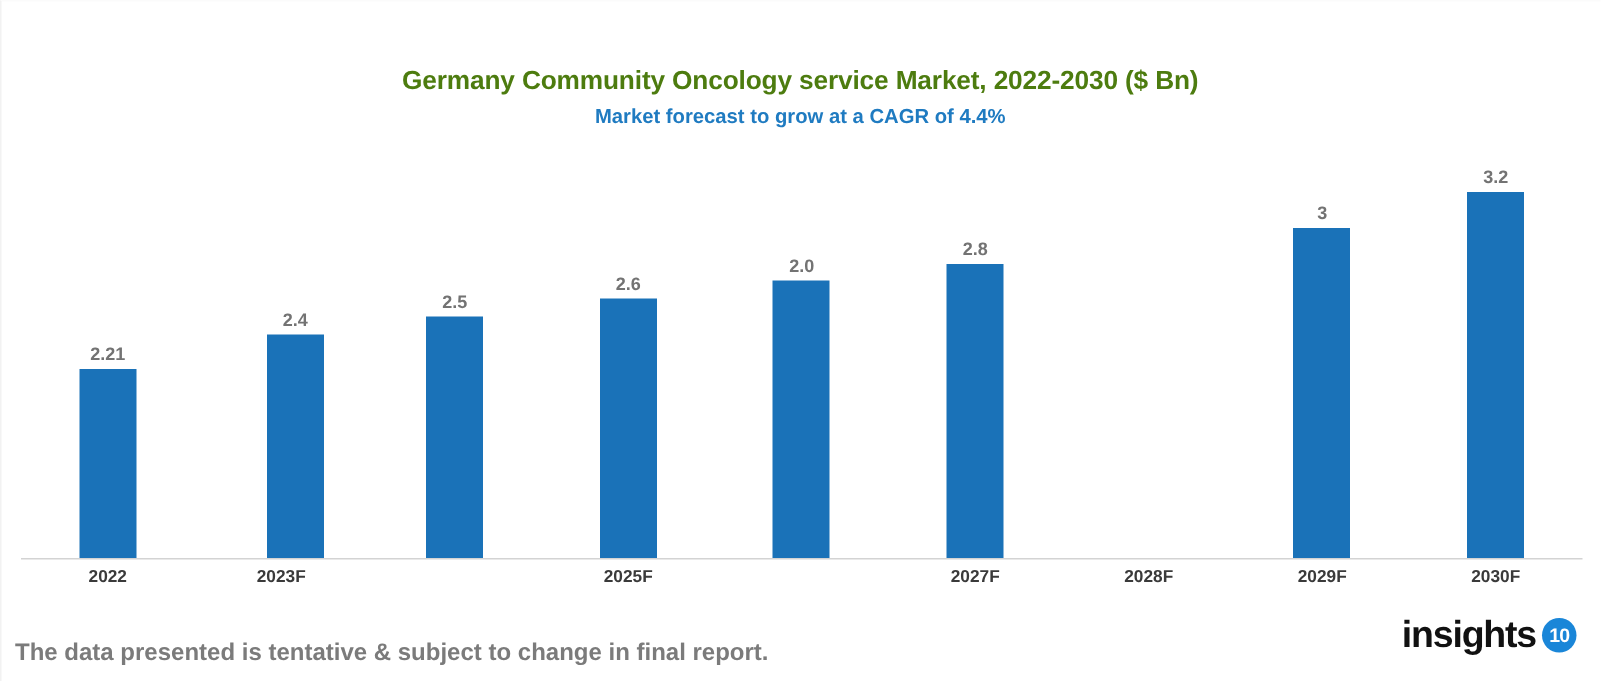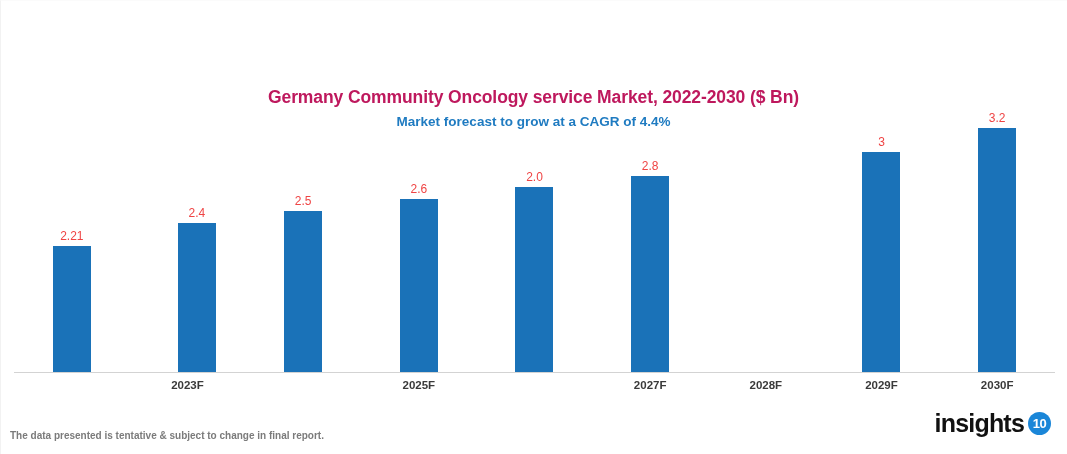--- a/index.html
+++ b/index.html
@@ -90,22 +90,22 @@
     transform: translateX(-50%);
     width: 38px;
     display: flex;
     flex-direction: column;
     justify-content: flex-end;
     align-items: center;
     height: 262px;
   }
   .bar-value {
     font-size: 12px;
-    font-weight: normal;
-    color: #ef4444;
+    font-weight: bold;
+    color: #737373;
     line-height: 14px;
     margin-bottom: 3px;
     white-space: nowrap;
   }
   .bar-rect {
     width: 38px;
     background: #1a72b8;
   }
 
   
@@ -126,21 +126,21 @@
     color: #3a3a3a;
     line-height: 20px;
     white-space: nowrap;
   }
 
   
   #disclaimer {
     position: absolute;
     left: 10px;
     top: 429px;
-    font-size: 10px;
+    font-size: 16px;
     font-weight: bold;
     color: #7b7b7b;
     line-height: 14px;
     white-space: nowrap;
   }
 
   #logo {
     position: absolute;
     right: 16px;
     top: 408px;
@@ -172,21 +172,21 @@
   }
 </style>
 </head>
 <body>
 
 <div id="figure">
 
   <div id="frame-edge"></div>
 
   <div id="title-block">
-    <div id="chart-title" style="color: #be185d; margin-top: 44px;">Germany Community Oncology service Market, 2022-2030 ($ Bn)</div>
+    <div id="chart-title" style="color: #4d7c0f;">Germany Community Oncology service Market, 2022-2030 ($ Bn)</div>
     <div id="chart-subtitle" style="color: rgb(31, 123, 193);">Market forecast to grow at a CAGR of 4.4%</div>
   </div>
 
   <div id="plot-area">
       <div class="bar-slot" style="left: 0px; width: 115.667px;">
         <div class="bar-wrap">
           <div class="bar-value">2.21</div>
           <div class="bar-rect" style="height: 126.236px; background: rgb(26, 114, 184);"></div>
         </div>
       </div>
@@ -230,20 +230,21 @@
         <div class="bar-wrap">
           <div class="bar-value">3.2</div>
           <div class="bar-rect" style="height: 244.136px; background: rgb(26, 114, 184);"></div>
         </div>
       </div>
     </div>
 
   <div id="baseline" style="background: rgb(211, 211, 211);"></div>
 
   <div id="category-axis">
+      <div class="cat-slot" style="left: 0px; width: 115.667px;">2022</div>
       <div class="cat-slot" style="left: 115.667px; width: 115.667px;">2023F</div>
       <div class="cat-slot" style="left: 347px; width: 115.667px;">2025F</div>
       <div class="cat-slot" style="left: 578.333px; width: 115.667px;">2027F</div>
       <div class="cat-slot" style="left: 694px; width: 115.667px;">2028F</div>
       <div class="cat-slot" style="left: 809.667px; width: 115.667px;">2029F</div>
       <div class="cat-slot" style="left: 925.333px; width: 115.667px;">2030F</div>
     </div>
 
   <div id="disclaimer">The data presented is tentative &amp; subject to change in final report.</div>
 

